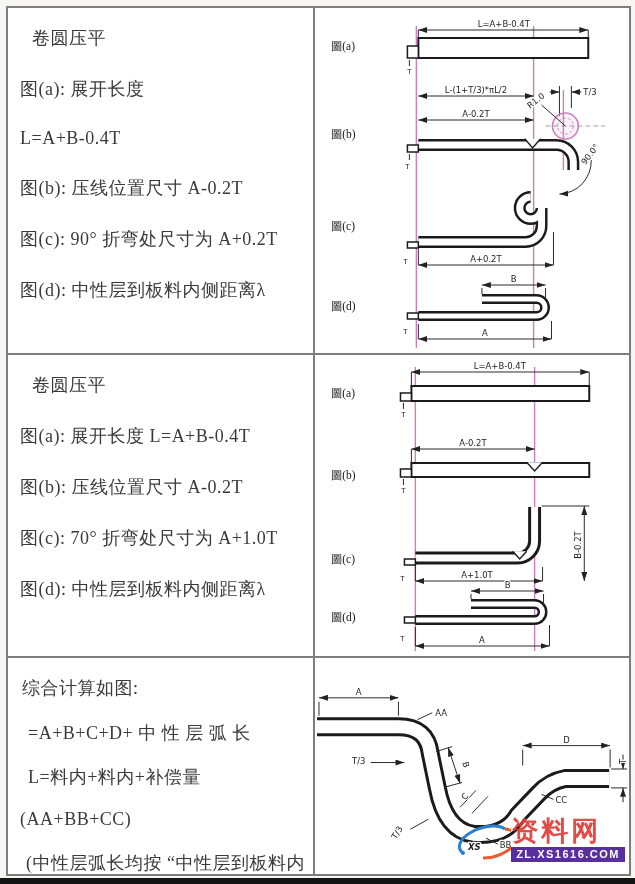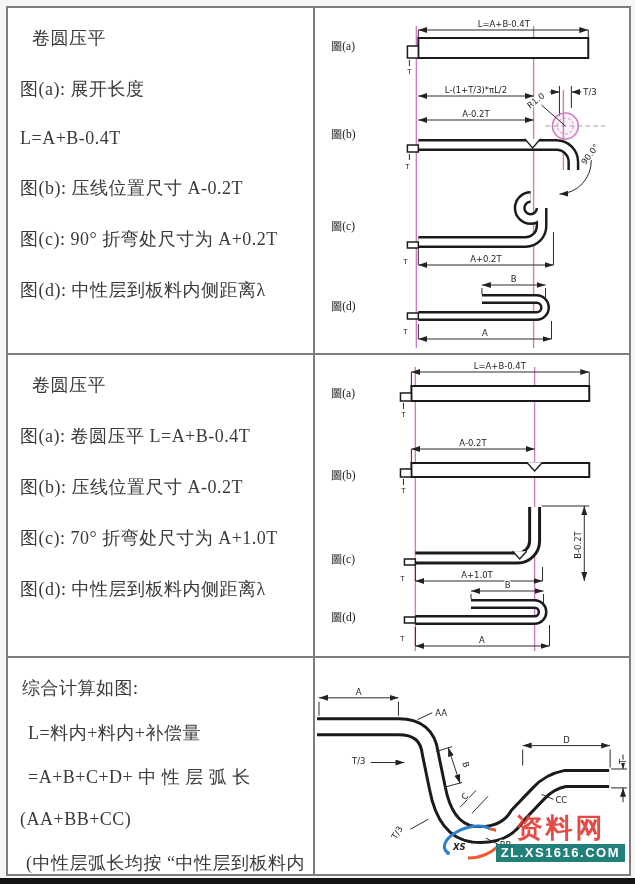--- a/index.html
+++ b/index.html
@@ -29,25 +29,25 @@
   .shape{fill:#fff;stroke:#1b1b1b;stroke-width:2;}
   .tab{fill:#fff;stroke:#1b1b1b;stroke-width:1.5;}
   .notch-f{fill:#fff;stroke:none;}
   .notch-s{fill:none;stroke:#1b1b1b;stroke-width:1.4;}
   text{font-family:"DejaVu Sans",sans-serif;font-size:8.5px;fill:#1e1e1e;
        paint-order:stroke;stroke:#fff;stroke-width:2.5px;stroke-linejoin:round;}
   text.figlbl{font-size:11.5px;fill:#161616;font-family:"Liberation Serif",serif;stroke:none;}
   text.sm{font-size:7px;}
   
   .wm{position:absolute;right:4px;bottom:12px;display:flex;align-items:flex-end;}
-  .wm-right{display:flex;flex-direction:column;align-items:center;}
+  .wm-right{display:flex;flex-direction:column;align-items:flex-start;}
   .wm-name{font-family:"Liberation Sans",sans-serif;font-weight:bold;font-size:27px;
            color:#e23c35;letter-spacing:3px;line-height:1;opacity:.92;}
-  .wm-url{background:#0f766e;color:#fff;font-family:"Liberation Sans",sans-serif;font-weight:bold;
-          font-size:13px;letter-spacing:1.5px;padding:1px 5px 2px 5px;margin-top:2px;opacity:.92;}
+  .wm-url{background:#4c1d95;color:#fff;font-family:"Liberation Sans",sans-serif;font-weight:bold;
+          font-size:11px;letter-spacing:1.5px;padding:1px 5px 2px 5px;margin-top:2px;opacity:.92;}
 </style>
 </head>
 <body>
 
 <div class="page">
   <div class="tbl">
 
     <div class="cell txt">
       <div class="t-title">卷圆压平</div>
       <div class="ln">图(a): 展开长度</div>
@@ -125,21 +125,21 @@
           <line class="thin" x1="238" y1="313" x2="238" y2="331"></line>
         <line class="dim" x1="104" y1="331" x2="238" y2="331" marker-start="url(#ar1)" marker-end="url(#ar1)"></line>
         <text x="171" y="328" text-anchor="middle">A</text>
         <rect class="tab" x="93" y="305" width="11" height="6"></rect>
         <text class="sm" x="91" y="326" text-anchor="middle">T</text>
       </svg>
     </div>
 
     <div class="cell txt">
       <div class="t-title">卷圆压平</div>
-      <div class="ln">图(a): 卷圆压平 L=A+B-0.4T</div>
+      <div class="ln">图(a): 展开长度 L=A+B-0.4T</div>
       <div class="ln">图(b): 压线位置尺寸  A-0.2T</div>
       <div class="ln">图(c): 70° 折弯处尺寸为 A+1.0T</div>
       <div class="ln">图(d): 中性层到板料内侧距离λ</div>
     </div>
 
     <div class="cell lc">
       <svg width="100%" height="100%" viewBox="0 0 316 301" preserveAspectRatio="none">
         <defs>
           <marker id="ar2" markerWidth="11" markerHeight="8" refX="9" refY="3" orient="auto-start-reverse" markerUnits="userSpaceOnUse">
             <path d="M0,0L9,3L0,6Z" fill="#222"></path>
@@ -195,22 +195,22 @@
           <line class="thin" x1="236" y1="270" x2="236" y2="291"></line>
         <line class="dim" x1="101" y1="291" x2="236" y2="291" marker-start="url(#ar2)" marker-end="url(#ar2)"></line>
         <text x="168" y="288" text-anchor="middle">A</text>
         <rect class="tab" x="90" y="262" width="11" height="6"></rect>
         <text class="sm" x="88" y="286" text-anchor="middle">T</text>
       </svg>
     </div>
 
     <div class="cell txt r3 lr">
       <div class="t-title">综合计算如图:</div>
+      <div class="ln" style="padding-left:8px">=A+B+C+D+ 中 性 层 弧 长</div>
       <div class="ln" style="padding-left:8px">L=料内+料内+补偿量</div>
-      <div class="ln" style="padding-left:8px">=A+B+C+D+ 中 性 层 弧 长</div>
       <div class="ln">(AA+BB+CC)</div>
       <div class="ln wrap" style="padding-left:6px">(中性层弧长均按 “中性层到板料内侧距离λ=T/3”来计算)</div>
     </div>
 
     <div class="cell lc lr">
       <svg width="100%" height="100%" viewBox="0 0 316 217" preserveAspectRatio="none">
         <defs>
           <marker id="ar3" markerWidth="11" markerHeight="8" refX="9" refY="3" orient="auto-start-reverse" markerUnits="userSpaceOnUse">
             <path d="M0,0L9,3L0,6Z" fill="#222"></path>
           </marker>

